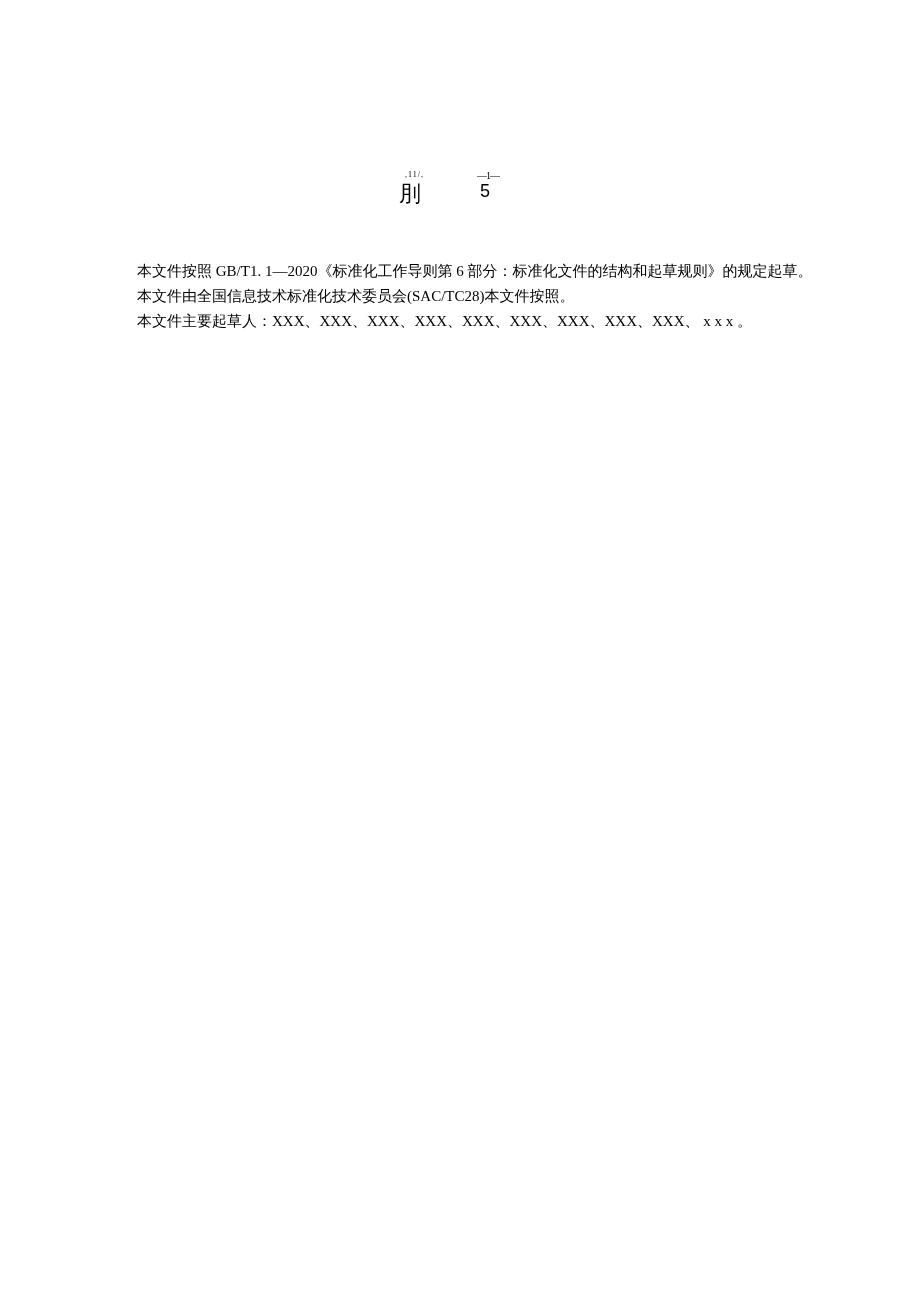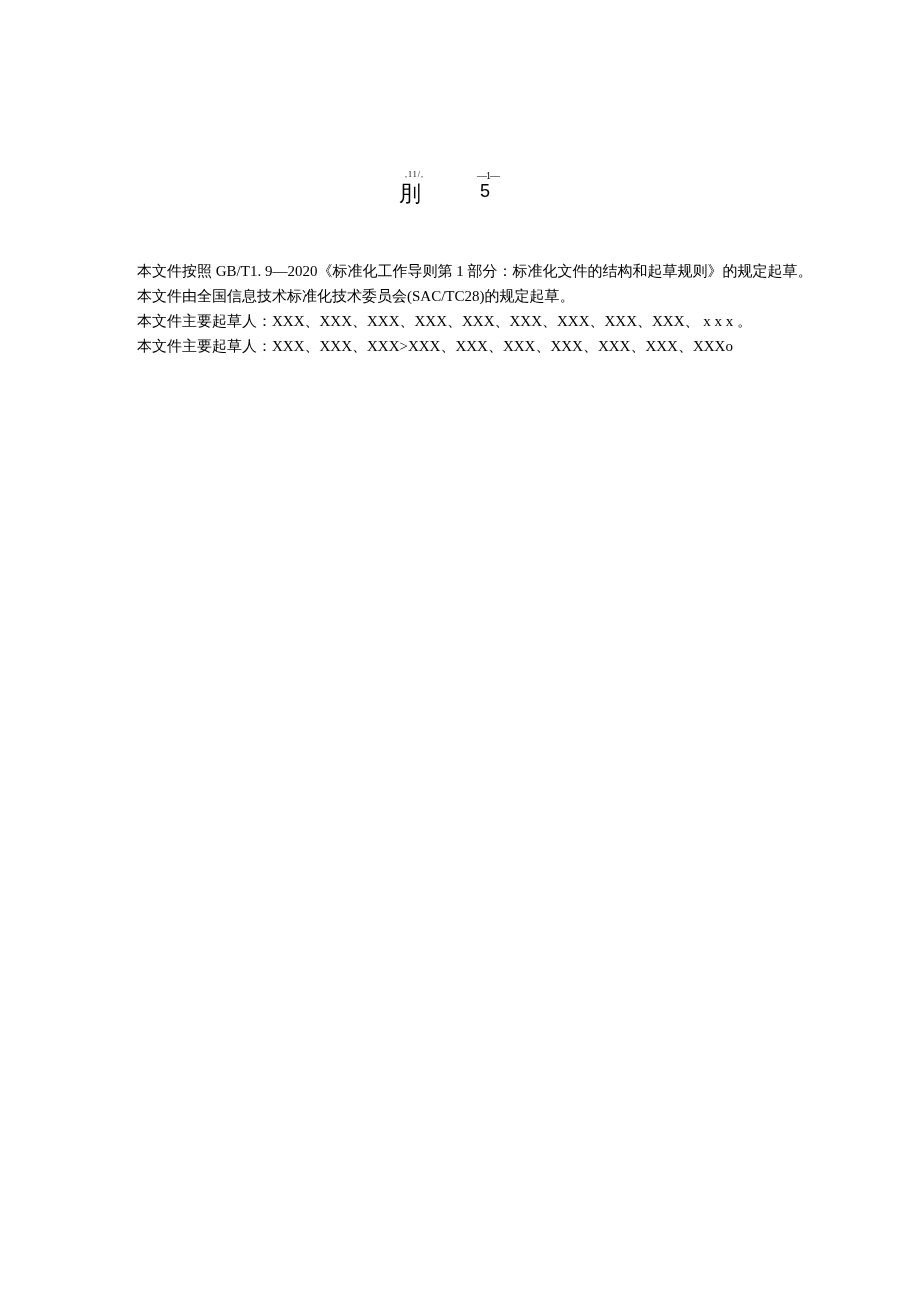--- a/index.html
+++ b/index.html
@@ -62,19 +62,18 @@
 <div class="page">
 
   <div class="heading">
     <span class="small-mark">,11/,</span>
     <span class="dash-top">—1—</span>
     <span class="char">刖</span>
     <span class="num">5</span>
   </div>
 
   <div class="body-text">
-    <p>本文件按照 GB/T1. 9—2020《标准化工作导则第 1 部分：标准化文件的结构和起草规则》的规定起草。</p>
-    <p>本文件由全国信息技术标准化技术委员会(SAC/TC28)的规定起草。</p>
+    <p>本文件按照 GB/T1. 1—2020《标准化工作导则第 6 部分：标准化文件的结构和起草规则》的规定起草。</p>
+    <p>本文件由全国信息技术标准化技术委员会(SAC/TC28)本文件按照。</p>
     <p>本文件主要起草人：XXX、XXX、XXX、XXX、XXX、XXX、XXX、XXX、XXX、 x x x 。</p>
-    <p>本文件主要起草人：XXX、XXX、XXX&gt;XXX、XXX、XXX、XXX、XXX、XXX、XXXo</p>
   </div>
 
 </div>
 
 </body></html>

